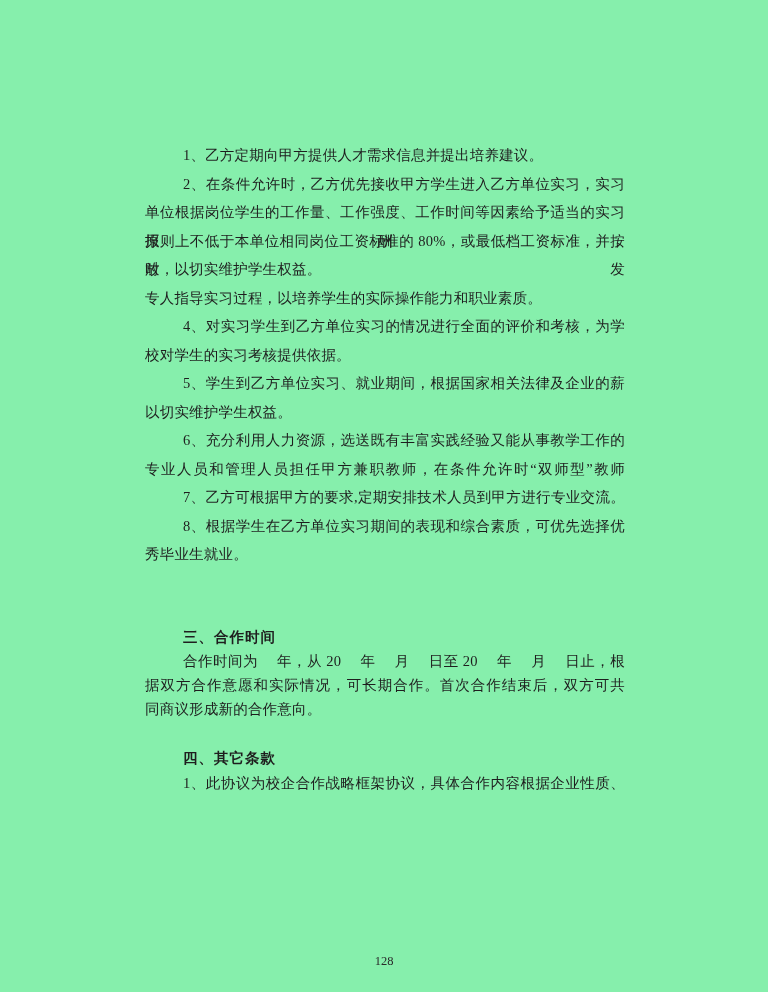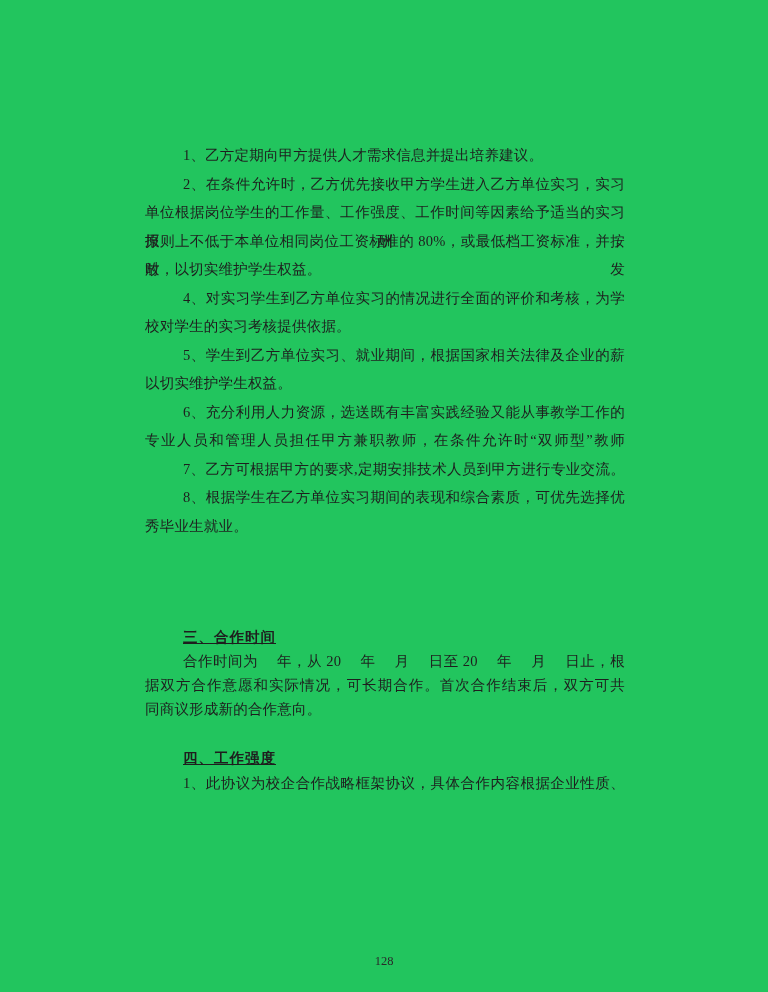--- a/index.html
+++ b/index.html
@@ -11,21 +11,21 @@
     width: 768px;
     height: 992px;
     background: #ffffff;
     font-family: "Liberation Serif", "DejaVu Serif", serif;
     color: #1e1e1e;
     overflow: hidden;
   }
   .page {
     position: absolute;
     inset: 0;
-    background: #22c55e;
+    background: #86efac;
   }
   .doc-block {
     position: absolute;
     left: 145px;
     width: 480px;
   }
   #block-0 { top: 141px; }
   #block-0 .line { height: 28.5px; line-height: 28.5px; }
   #block-1 { top: 625px; }
   #block-1 .line { height: 24px; line-height: 24px; }
@@ -42,21 +42,20 @@
     text-align: justify;
     text-align-last: justify;
     -moz-text-align-last: justify;
   }
   .line.indent {
     text-indent: 38px;
   }
   .line.bold {
     font-weight: 700;
     letter-spacing: 1px;
-    text-decoration: underline;
   }
   .page-number {
     position: absolute;
     top: 952px;
     left: 0;
     width: 768px;
     height: 18px;
     line-height: 18px;
     text-align: center;
     font-size: 12.5px;
@@ -66,34 +65,35 @@
 </head>
 <body style="background: rgb(255, 255, 255); color: rgb(30, 30, 30);">
 
 <div class="page">
   <div class="doc-block" id="block-0">
       <div class="line indent">1、乙方定期向甲方提供人才需求信息并提出培养建议。</div>
       <div class="line indent justify">2、在条件允许时，乙方优先接收甲方学生进入乙方单位实习，实习</div>
       <div class="line justify">单位根据岗位学生的工作量、工作强度、工作时间等因素给予适当的实习报酬，</div>
       <div class="line justify">原则上不低于本单位相同岗位工资标准的 80%，或最低档工资标准，并按时发</div>
       <div class="line">放，以切实维护学生权益。</div>
+      <div class="line">专人指导实习过程，以培养学生的实际操作能力和职业素质。</div>
       <div class="line indent justify">4、对实习学生到乙方单位实习的情况进行全面的评价和考核，为学</div>
       <div class="line">校对学生的实习考核提供依据。</div>
       <div class="line indent justify">5、学生到乙方单位实习、就业期间，根据国家相关法律及企业的薪</div>
       <div class="line">以切实维护学生权益。</div>
       <div class="line indent justify">6、充分利用人力资源，选送既有丰富实践经验又能从事教学工作的</div>
       <div class="line justify">专业人员和管理人员担任甲方兼职教师，在条件允许时“双师型”教师</div>
       <div class="line indent justify">7、乙方可根据甲方的要求,定期安排技术人员到甲方进行专业交流。</div>
       <div class="line indent justify">8、根据学生在乙方单位实习期间的表现和综合素质，可优先选择优</div>
       <div class="line">秀毕业生就业。</div>
     </div>
   <div class="doc-block" id="block-1">
       <div class="line indent bold">三、合作时间</div>
       <div class="line indent justify">合作时间为　 年，从 20　 年　 月　 日至 20　 年　 月　 日止，根</div>
       <div class="line justify">据双方合作意愿和实际情况，可长期合作。首次合作结束后，双方可共</div>
       <div class="line">同商议形成新的合作意向。</div>
     </div>
   <div class="doc-block" id="block-2">
-      <div class="line indent bold">四、工作强度</div>
+      <div class="line indent bold">四、其它条款</div>
       <div class="line indent justify">1、此协议为校企合作战略框架协议，具体合作内容根据企业性质、</div>
     </div>
   <div class="page-number">128</div>
 </div>
 
 </body></html>

